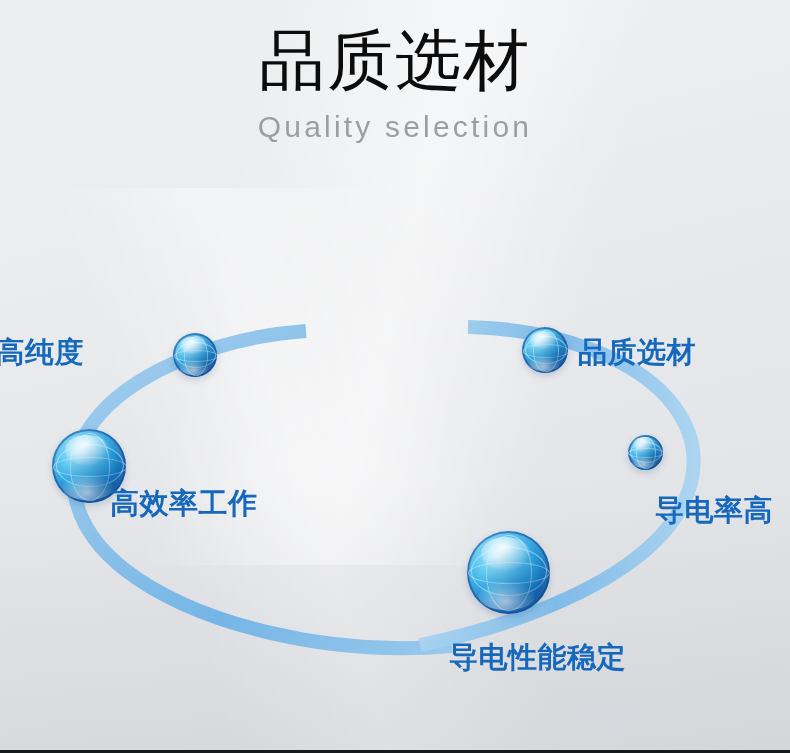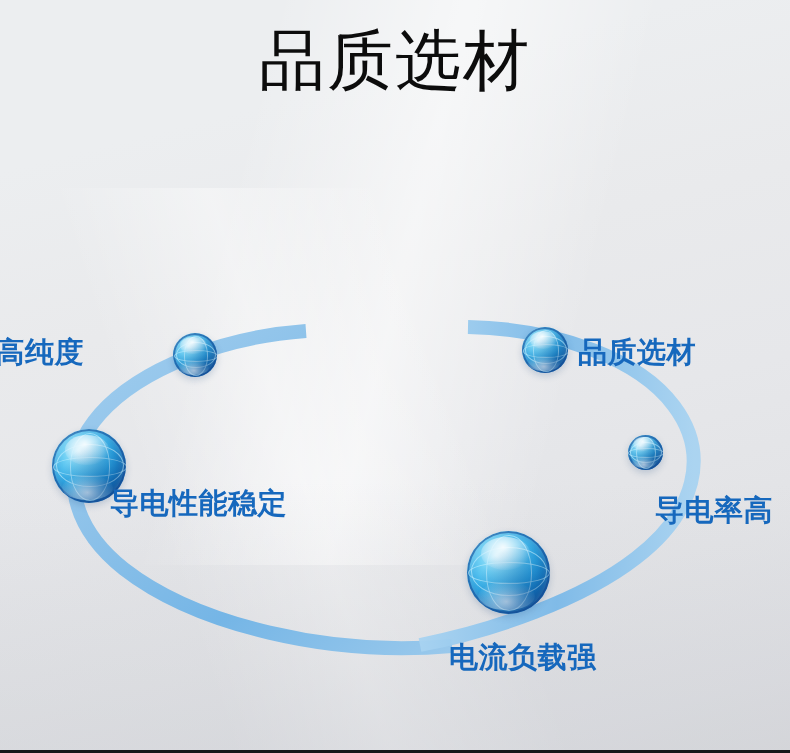--- a/index.html
+++ b/index.html
@@ -177,20 +177,21 @@
 <body>
 
 <div id="poster">
 
   <div class="sheen-a"></div>
   <div class="sheen-b"></div>
   <div class="sheen-c"></div>
 
   <div class="heading">
     <span class="title-cn">品质选材</span>
+    <span class="title-en">Quality selection</span>
   </div>
 
   <div class="orbit-stage">
     <svg class="orbit-svg" viewBox="0 0 790 753">
       <defs>
         <linearGradient id="ribbonGrad" x1="0" y1="0" x2="1" y2="1">
           <stop offset="0%" stop-color="#9fcdef"></stop>
           <stop offset="35%" stop-color="#87bfe9"></stop>
           <stop offset="65%" stop-color="#6fb3e6"></stop>
           <stop offset="100%" stop-color="#95c7ec"></stop>
@@ -259,29 +260,29 @@
         <div class="sphere">
           <div class="rim"></div>
           <div class="meridian-a"></div>
           <div class="meridian-b"></div>
           <div class="equator"></div>
           <div class="gloss-top"></div>
           <div class="gloss-bottom"></div>
           <div class="shade"></div>
         </div>
       </div>
-      <div class="node-label" style="top: 489px; left: 110px;">导电性能稳定</div>
+      <div class="node-label" style="top: 489px; left: 110px;">高效率工作</div>
       <div class="node" style="width: 83px; height: 83px; left: 466.5px; top: 530.5px;">
         <div class="sphere">
           <div class="rim"></div>
           <div class="meridian-a"></div>
           <div class="meridian-b"></div>
           <div class="equator"></div>
           <div class="gloss-top"></div>
           <div class="gloss-bottom"></div>
           <div class="shade"></div>
         </div>
       </div>
-      <div class="node-label" style="top: 643px; left: 449px;">电流负载强</div>
+      <div class="node-label" style="top: 643px; left: 449px;">导电性能稳定</div>
     </div>
 
   <div class="bottom-rule"></div>
 </div>
 
 </body></html>

